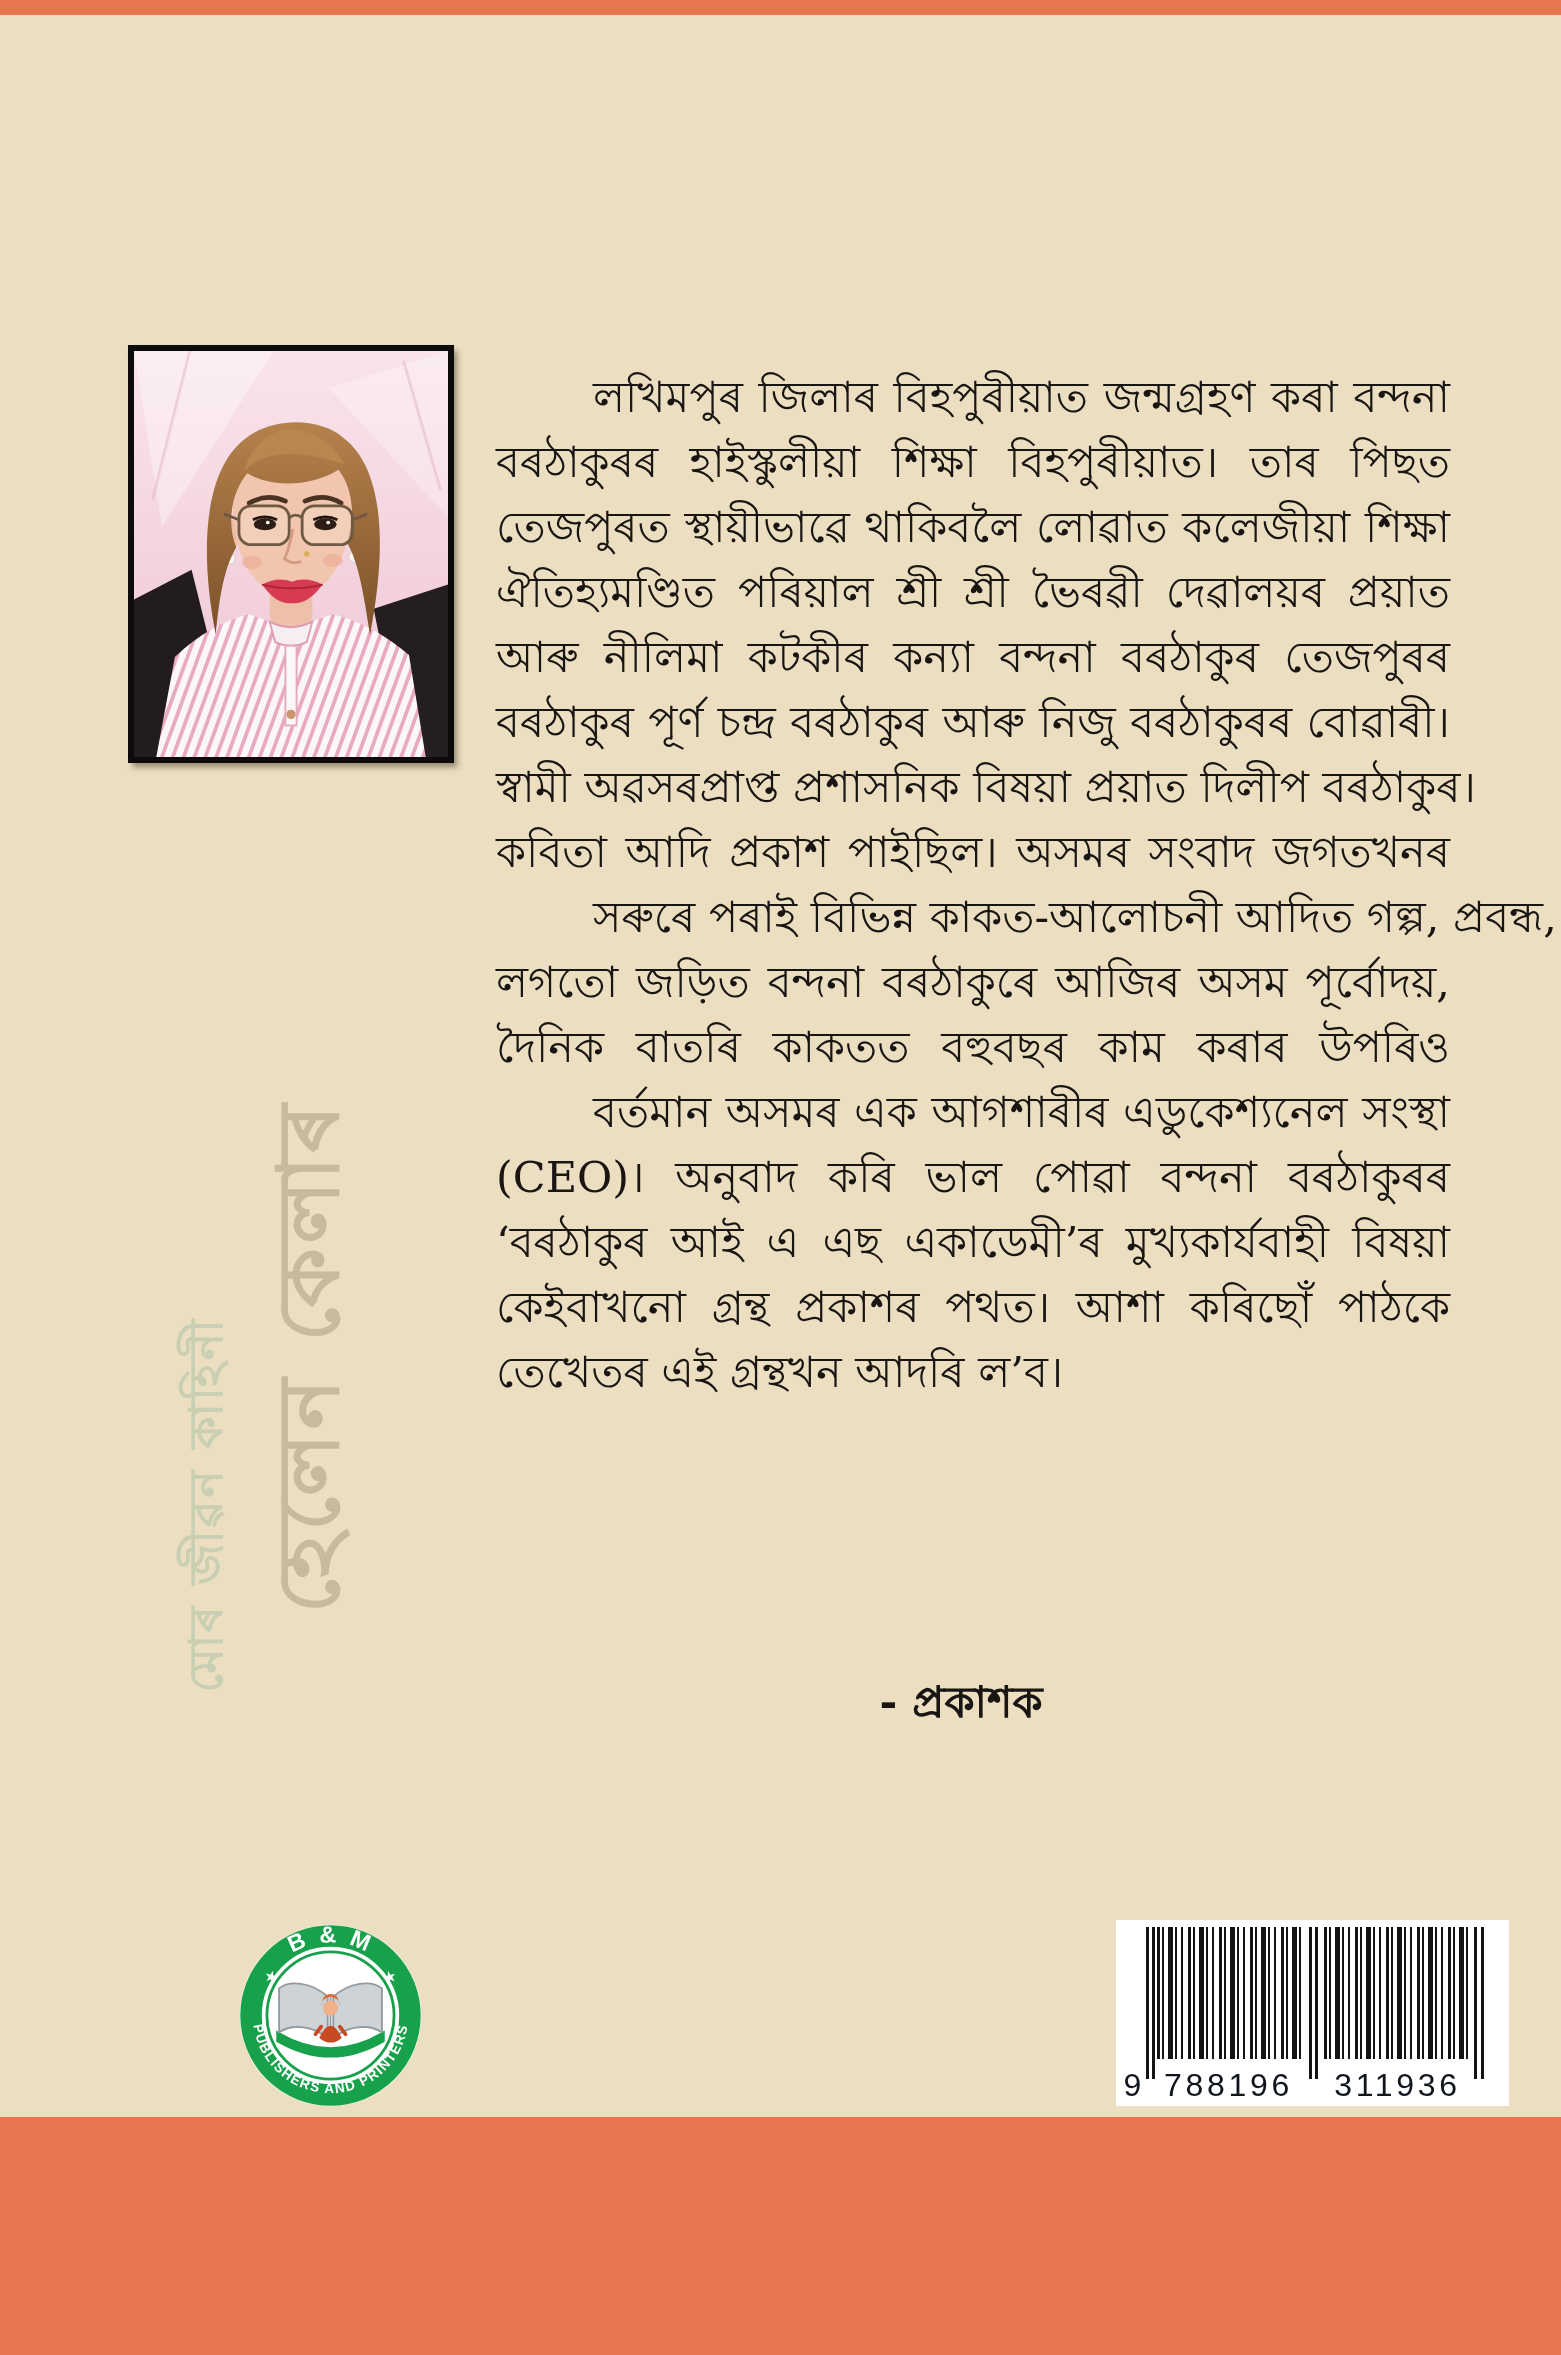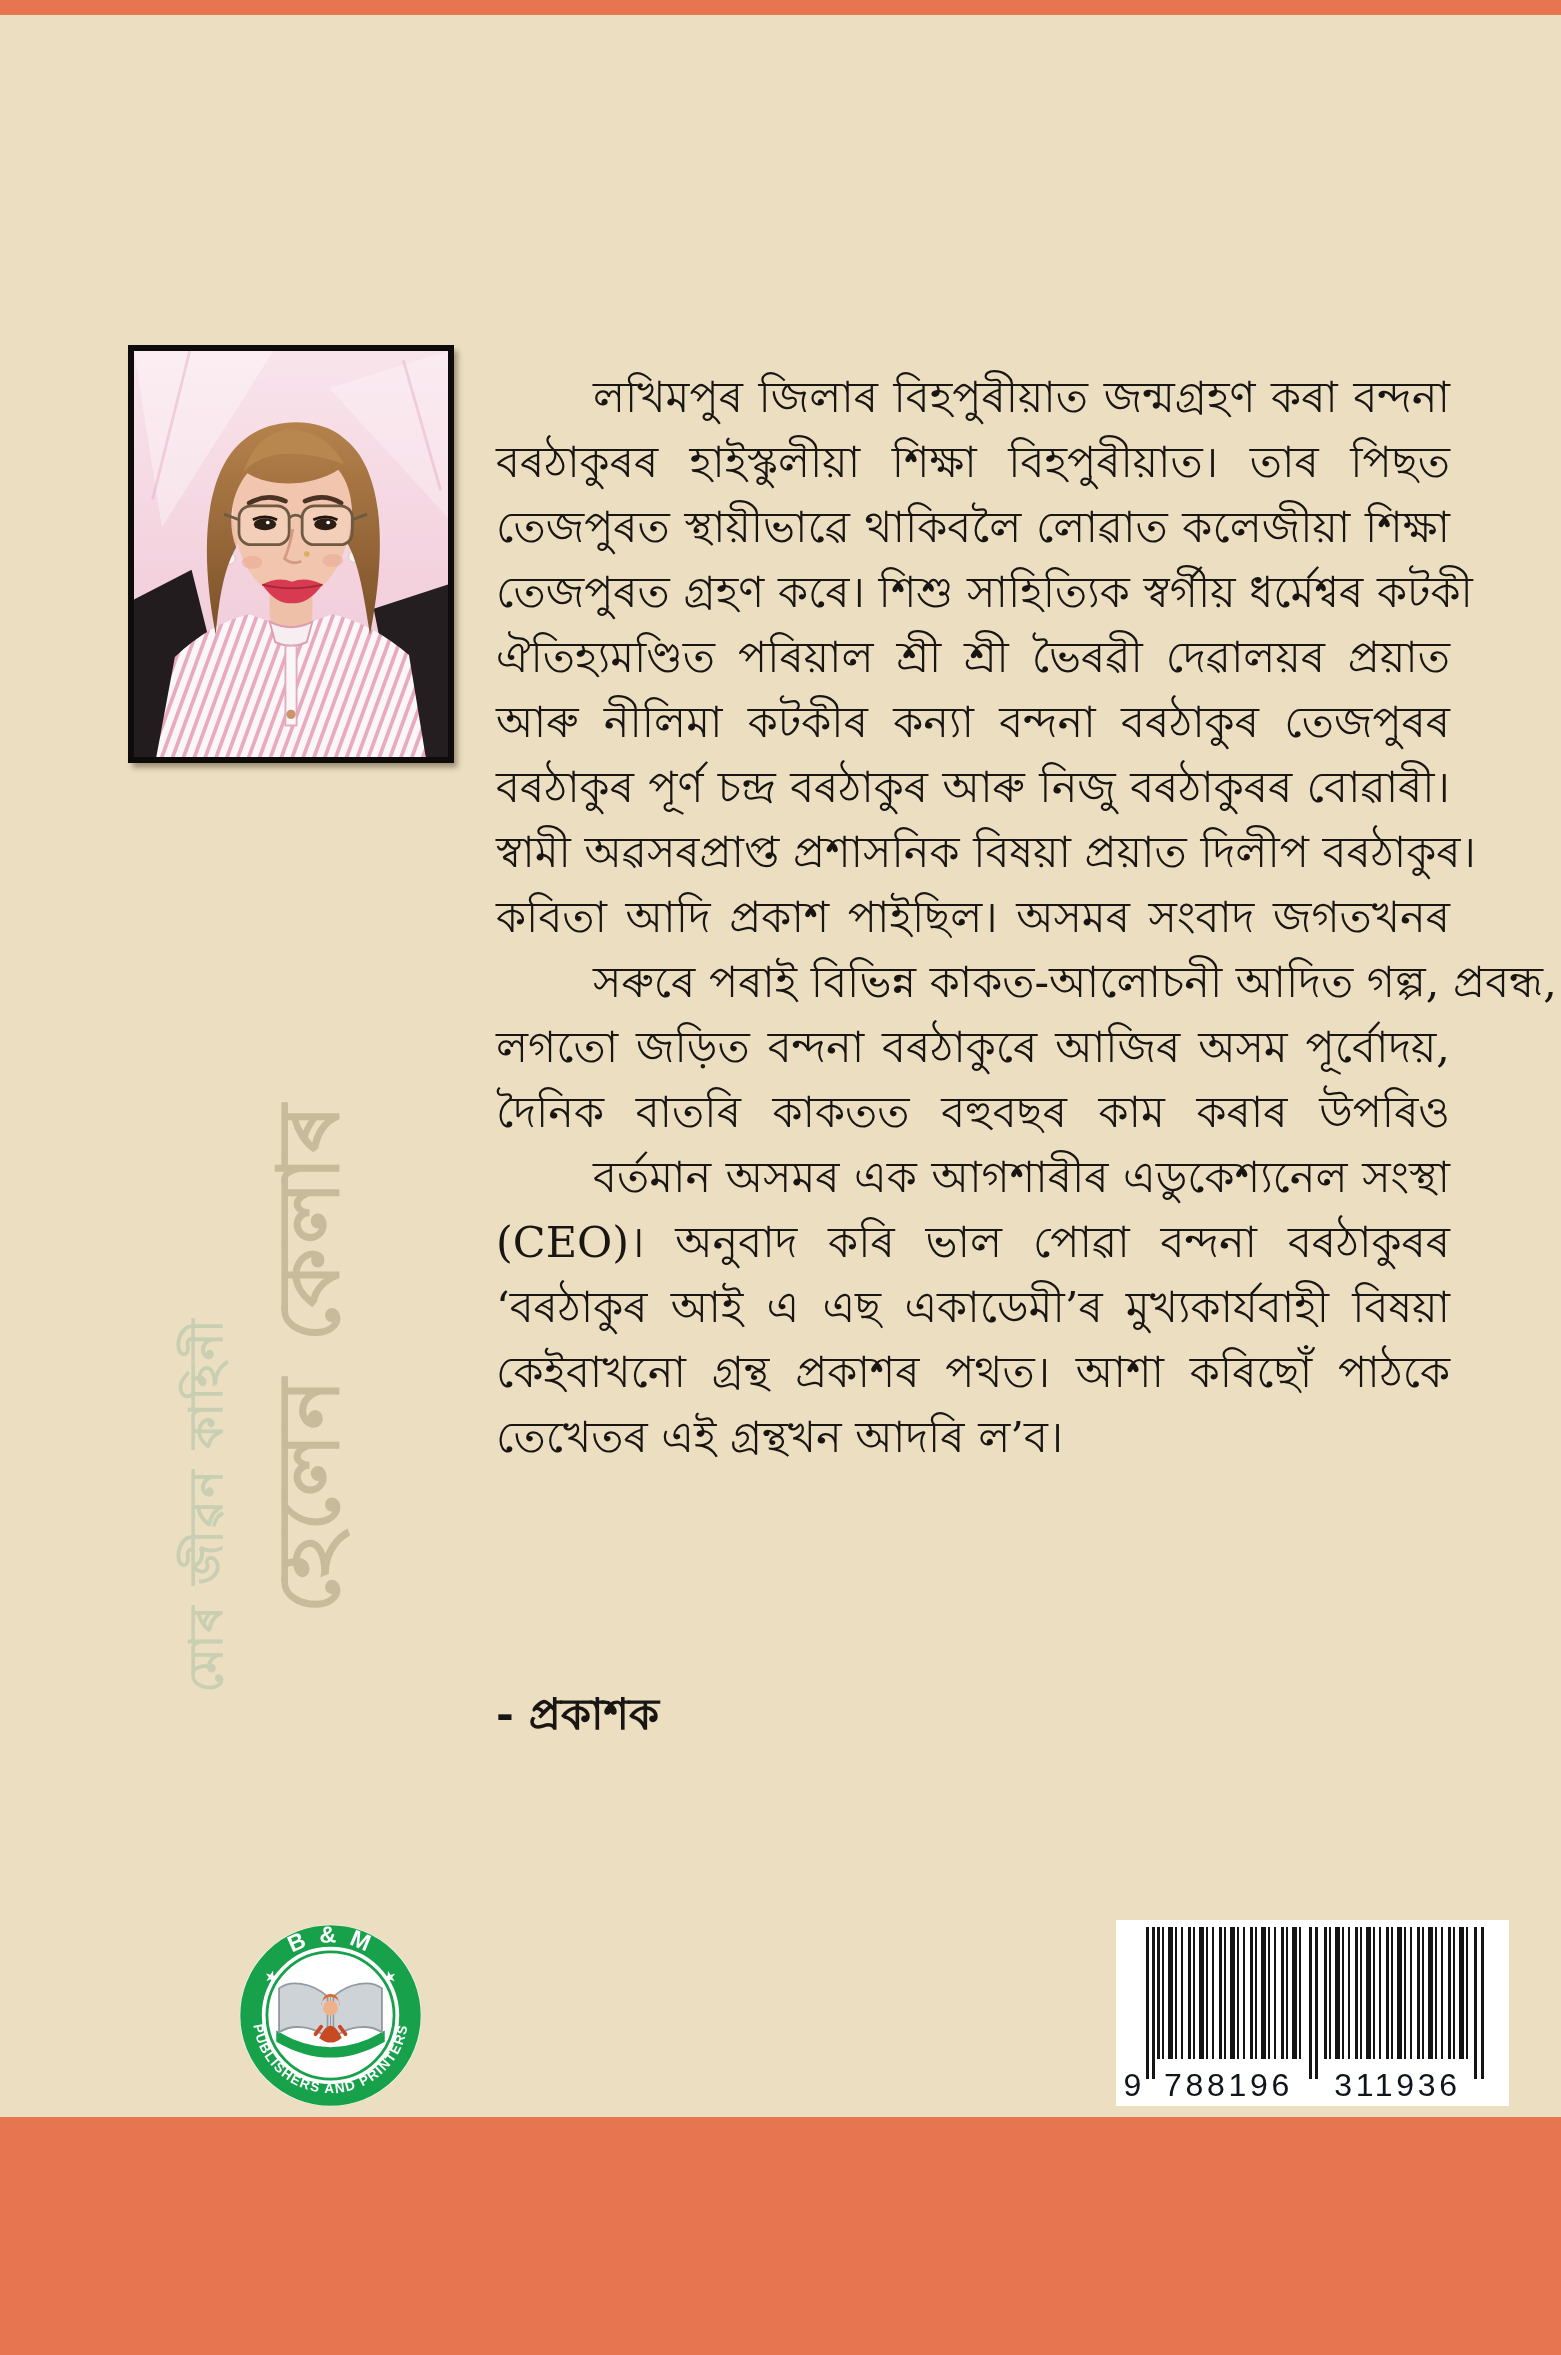--- a/index.html
+++ b/index.html
@@ -39,23 +39,22 @@
   
   .bio{position:absolute;left:496px;top:365px;width:954px;}
   .ln{
     font-size:43px;line-height:65px;height:65px;white-space:nowrap;
     text-align:justify;text-align-last:justify;
   }
   .ln.first{text-indent:97px;}
   .ln.last{text-align-last:left;white-space:normal;}
   .signature{
     position:absolute;left:496px;top:1670px;width:954px;
-    font-size:43px;text-align:left;padding-right:24px;box-sizing:border-box;
+    font-size:43px;text-align:center;padding-right:24px;box-sizing:border-box;
     font-weight:bold;
-    margin-top:12px;
   }
 
   
   .logo{position:absolute;left:237px;top:1922px;width:187px;height:187px;}
   .logo svg{display:block;width:100%;height:100%;}
 
   
   .barcode{
     position:absolute;left:1116px;top:1920px;width:393px;height:186px;
     background:#ffffff;
@@ -161,21 +160,20 @@
     </svg>
   </div>
 
   <div class="spine-big">হেলেন কেলাৰ</div>
   <div class="spine-small">মোৰ জীৱন কাহিনী</div>
 
   <div class="bio">
     <div class="ln first">লখিমপুৰ জিলাৰ বিহপুৰীয়াত জন্মগ্ৰহণ কৰা বন্দনা</div>
     <div class="ln">বৰঠাকুৰৰ হাইস্কুলীয়া শিক্ষা বিহপুৰীয়াত। তাৰ পিছত</div>
     <div class="ln">তেজপুৰত স্থায়ীভাৱে থাকিবলৈ লোৱাত কলেজীয়া শিক্ষা</div>
-    <div class="ln">তেজপুৰত গ্ৰহণ কৰে। শিশু সাহিত্যিক স্বৰ্গীয় ধৰ্মেশ্বৰ কটকী</div>
     <div class="ln">ঐতিহ্যমণ্ডিত পৰিয়াল শ্ৰী শ্ৰী ভৈৰৱী দেৱালয়ৰ প্ৰয়াত</div>
     <div class="ln">আৰু নীলিমা কটকীৰ কন্যা বন্দনা বৰঠাকুৰ তেজপুৰৰ</div>
     <div class="ln">বৰঠাকুৰ পূৰ্ণ চন্দ্ৰ বৰঠাকুৰ আৰু নিজু বৰঠাকুৰৰ বোৱাৰী।</div>
     <div class="ln">স্বামী অৱসৰপ্ৰাপ্ত প্ৰশাসনিক বিষয়া প্ৰয়াত দিলীপ বৰঠাকুৰ।</div>
     <div class="ln">কবিতা আদি প্ৰকাশ পাইছিল। অসমৰ সংবাদ জগতখনৰ</div>
     <div class="ln first">সৰুৰে পৰাই বিভিন্ন কাকত-আলোচনী আদিত গল্প, প্ৰবন্ধ,</div>
     <div class="ln">লগতো জড়িত বন্দনা বৰঠাকুৰে আজিৰ অসম পূৰ্বোদয়,</div>
     <div class="ln">দৈনিক বাতৰি কাকতত বহুবছৰ কাম কৰাৰ উপৰিও</div>
     <div class="ln first">বৰ্তমান অসমৰ এক আগশাৰীৰ এডুকেশ্যনেল সংস্থা</div>
     <div class="ln">(CEO)। অনুবাদ কৰি ভাল পোৱা বন্দনা বৰঠাকুৰৰ</div>

